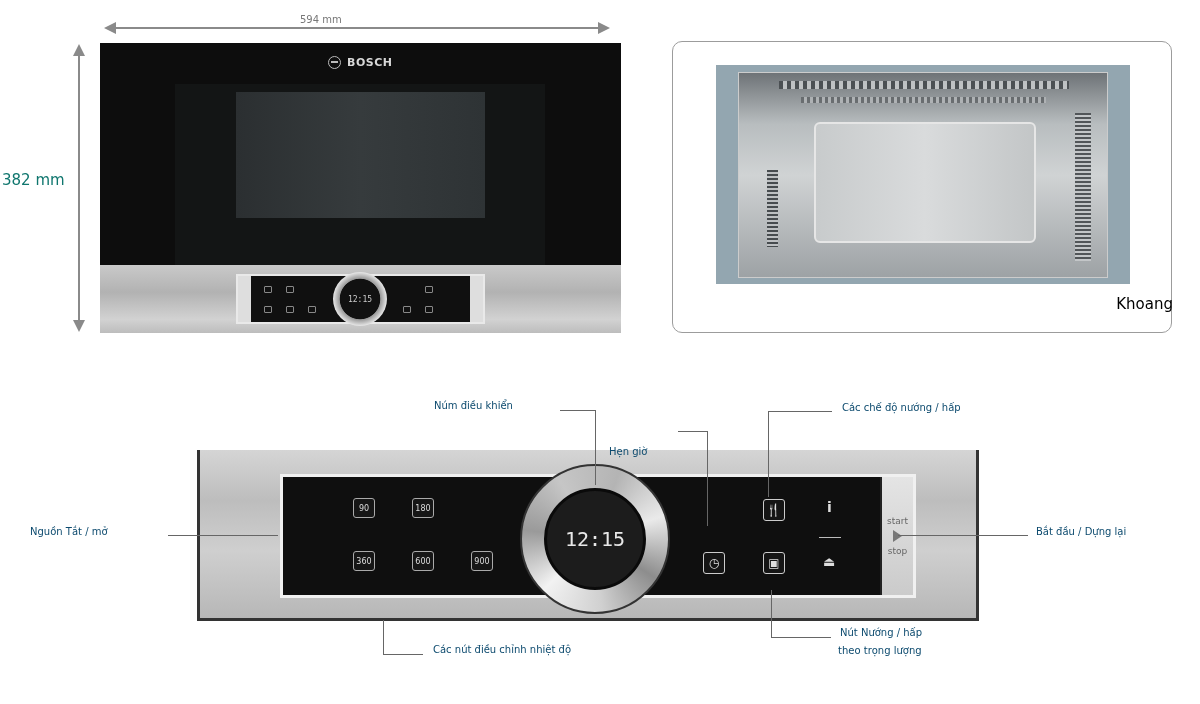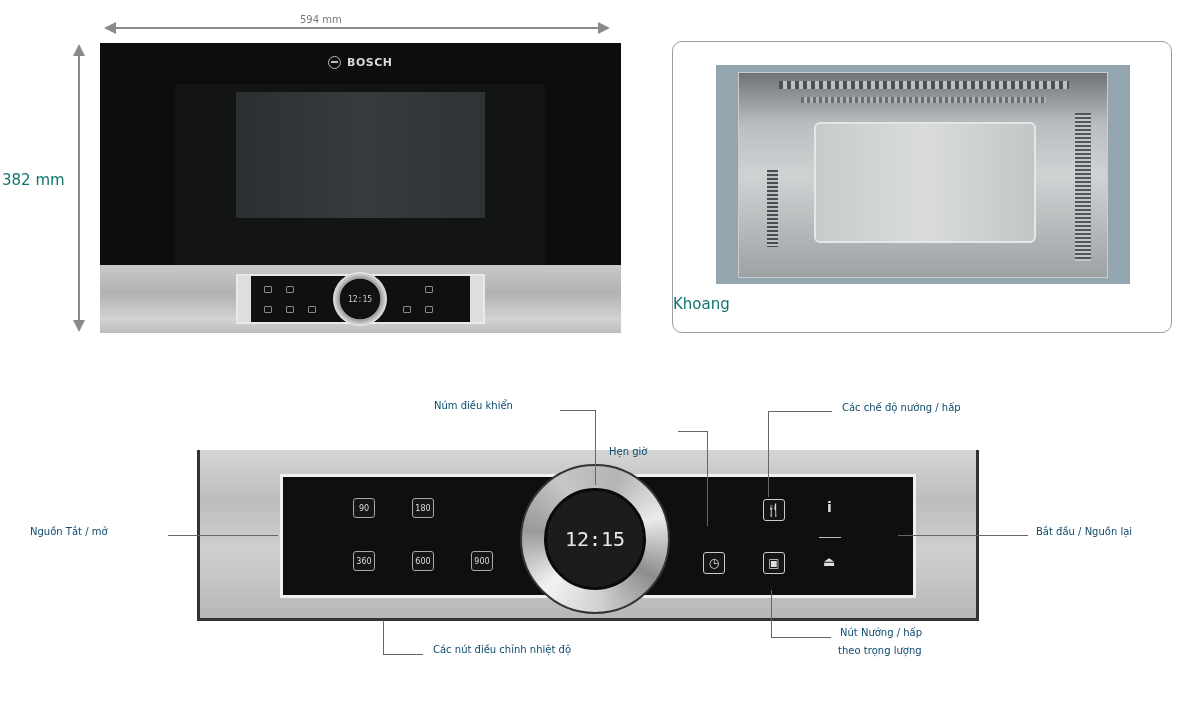--- a/index.html
+++ b/index.html
@@ -32,21 +32,21 @@
 
   
   .cavity-card { position:absolute; left:672px; top:41px; width:500px; height:292px; border:1px solid #9c9c9c; border-radius:10px; background:#fff; }
   .cavity-bg { position:absolute; left:43px; top:23px; width:414px; height:219px; background:#93a6b0; }
   .cavity-box { position:absolute; left:22px; top:7px; width:370px; height:206px; background:linear-gradient(180deg,#6e7377,#b8bdbf 25%,#d0d3d4 50%,#9da2a5 100%); border:1px solid #ccc; }
   .cavity-back { position:absolute; left:75px; top:49px; width:222px; height:121px; border-radius:6px; background:linear-gradient(90deg,#c8cbcc,#d9dbdc 50%,#c3c6c7); border:2px solid #e6e6e6; }
   .cavity-vent-top { position:absolute; left:40px; top:8px; width:290px; height:8px; background:repeating-linear-gradient(90deg,#3e4346 0 4px,#cfd2d3 4px 8px); opacity:0.8; }
   .cavity-vent-top2 { position:absolute; left:62px; top:24px; width:245px; height:6px; background:repeating-linear-gradient(90deg,#55595c 0 3px,#b9bcbe 3px 6px); opacity:0.7; }
   .cavity-vent-l { position:absolute; left:28px; top:97px; width:11px; height:77px; background:repeating-linear-gradient(180deg,#474c4f 0 2px,#bdc0c2 2px 4px); }
   .cavity-vent-r { position:absolute; left:336px; top:40px; width:16px; height:148px; background:repeating-linear-gradient(180deg,#525659 0 2px,#c3c6c8 2px 4px); }
-  .cavity-label { position:absolute; left:0; top:253px; width:500px; text-align:left; font-size:15px; color:#0f766e; }
+  .cavity-label { position:absolute; left:0; top:253px; width:500px; text-align:right; font-size:15px; color:#000000; }
 
   
   .cp { position:absolute; left:197px; top:450px; width:782px; height:171px; background:linear-gradient(180deg,#d5d5d5,#bdbdbd 30%,#cfcfcf 60%,#b7b7b7); border-left:3px solid #333; border-right:3px solid #333; border-bottom:3px solid #333; }
   .cp-inner { position:absolute; left:80px; top:24px; width:636px; height:124px; background:#0f0f0f; border:3px solid #f0f0f0; }
   .cp-side { position:absolute; top:0; width:33px; height:118px; background:linear-gradient(180deg,#e4e4e4,#cbcbcb); display:flex; flex-direction:column; align-items:center; justify-content:center; gap:4px; font-size:9px; color:#666; }
   .cp-side.l { left:0; border-right:2px solid #222; }
   .cp-side.r { right:0; border-left:2px solid #222; }
   .power-icon { width:12px; height:12px; border:1px solid #666; border-radius:50%; position:relative; }
   .power-icon::after { content:""; position:absolute; left:4.5px; top:1px; width:1px; height:7px; background:#666; }
   .play-icon { width:0; height:0; border-top:6px solid transparent; border-bottom:6px solid transparent; border-left:9px solid #777; }
@@ -128,36 +128,41 @@
       <div class="knob-face">12:15</div>
     </div>
 
     <div class="icon-btn" style="left:420px;top:75px;">◷</div>
     <div class="icon-btn" style="left:480px;top:22px;">🍴</div>
     <div class="icon-btn" style="left:480px;top:75px;">▣</div>
     <div class="info-icon" style="left:544px;top:22px;">i</div>
     <div class="divider-line" style="left:536px;top:60px;width:22px;"></div>
     <div class="eject-icon" style="left:540px;top:77px;">⏏</div>
 
+    <div class="cp-side r">
+      <span>start</span>
+      <span class="play-icon"></span>
+      <span>stop</span>
+    </div>
   </div>
 </div>
 
 <div class="line" style="left:560px;top:410px;width:36px;height:1px;"></div>
 <div class="line" style="left:595px;top:410px;width:1px;height:75px;"></div>
 <div class="line" style="left:678px;top:431px;width:30px;height:1px;"></div>
 <div class="line" style="left:707px;top:431px;width:1px;height:95px;"></div>
 <div class="line" style="left:768px;top:411px;width:64px;height:1px;"></div>
 <div class="line" style="left:768px;top:411px;width:1px;height:86px;"></div>
 <div class="line" style="left:168px;top:535px;width:110px;height:1px;"></div>
 <div class="line" style="left:898px;top:535px;width:130px;height:1px;"></div>
 <div class="line" style="left:383px;top:620px;width:1px;height:35px;"></div>
 <div class="line" style="left:383px;top:654px;width:40px;height:1px;"></div>
 <div class="line" style="left:771px;top:590px;width:1px;height:47px;"></div>
 <div class="line" style="left:771px;top:637px;width:60px;height:1px;"></div>
 
 <div class="callout" style="left:434px;top:400px;">Núm điều khiển</div>
 <div class="callout" style="left:609px;top:446px;">Hẹn giờ</div>
 <div class="callout" style="left:842px;top:402px;">Các chế độ nướng / hấp</div>
 <div class="callout" style="left:30px;top:526px;">Nguồn Tắt / mở</div>
-<div class="callout" style="left:1036px;top:526px;">Bắt đầu / Nguồn lại</div>
+<div class="callout" style="left:1036px;top:526px;">Bắt đầu / Dựng lại</div>
 <div class="callout" style="left:433px;top:644px;">Các nút điều chỉnh nhiệt độ</div>
 <div class="callout" style="left:840px;top:627px;">Nút Nướng / hấp</div>
 <div class="callout" style="left:838px;top:645px;">theo trọng lượng</div>
 
 </body></html>

